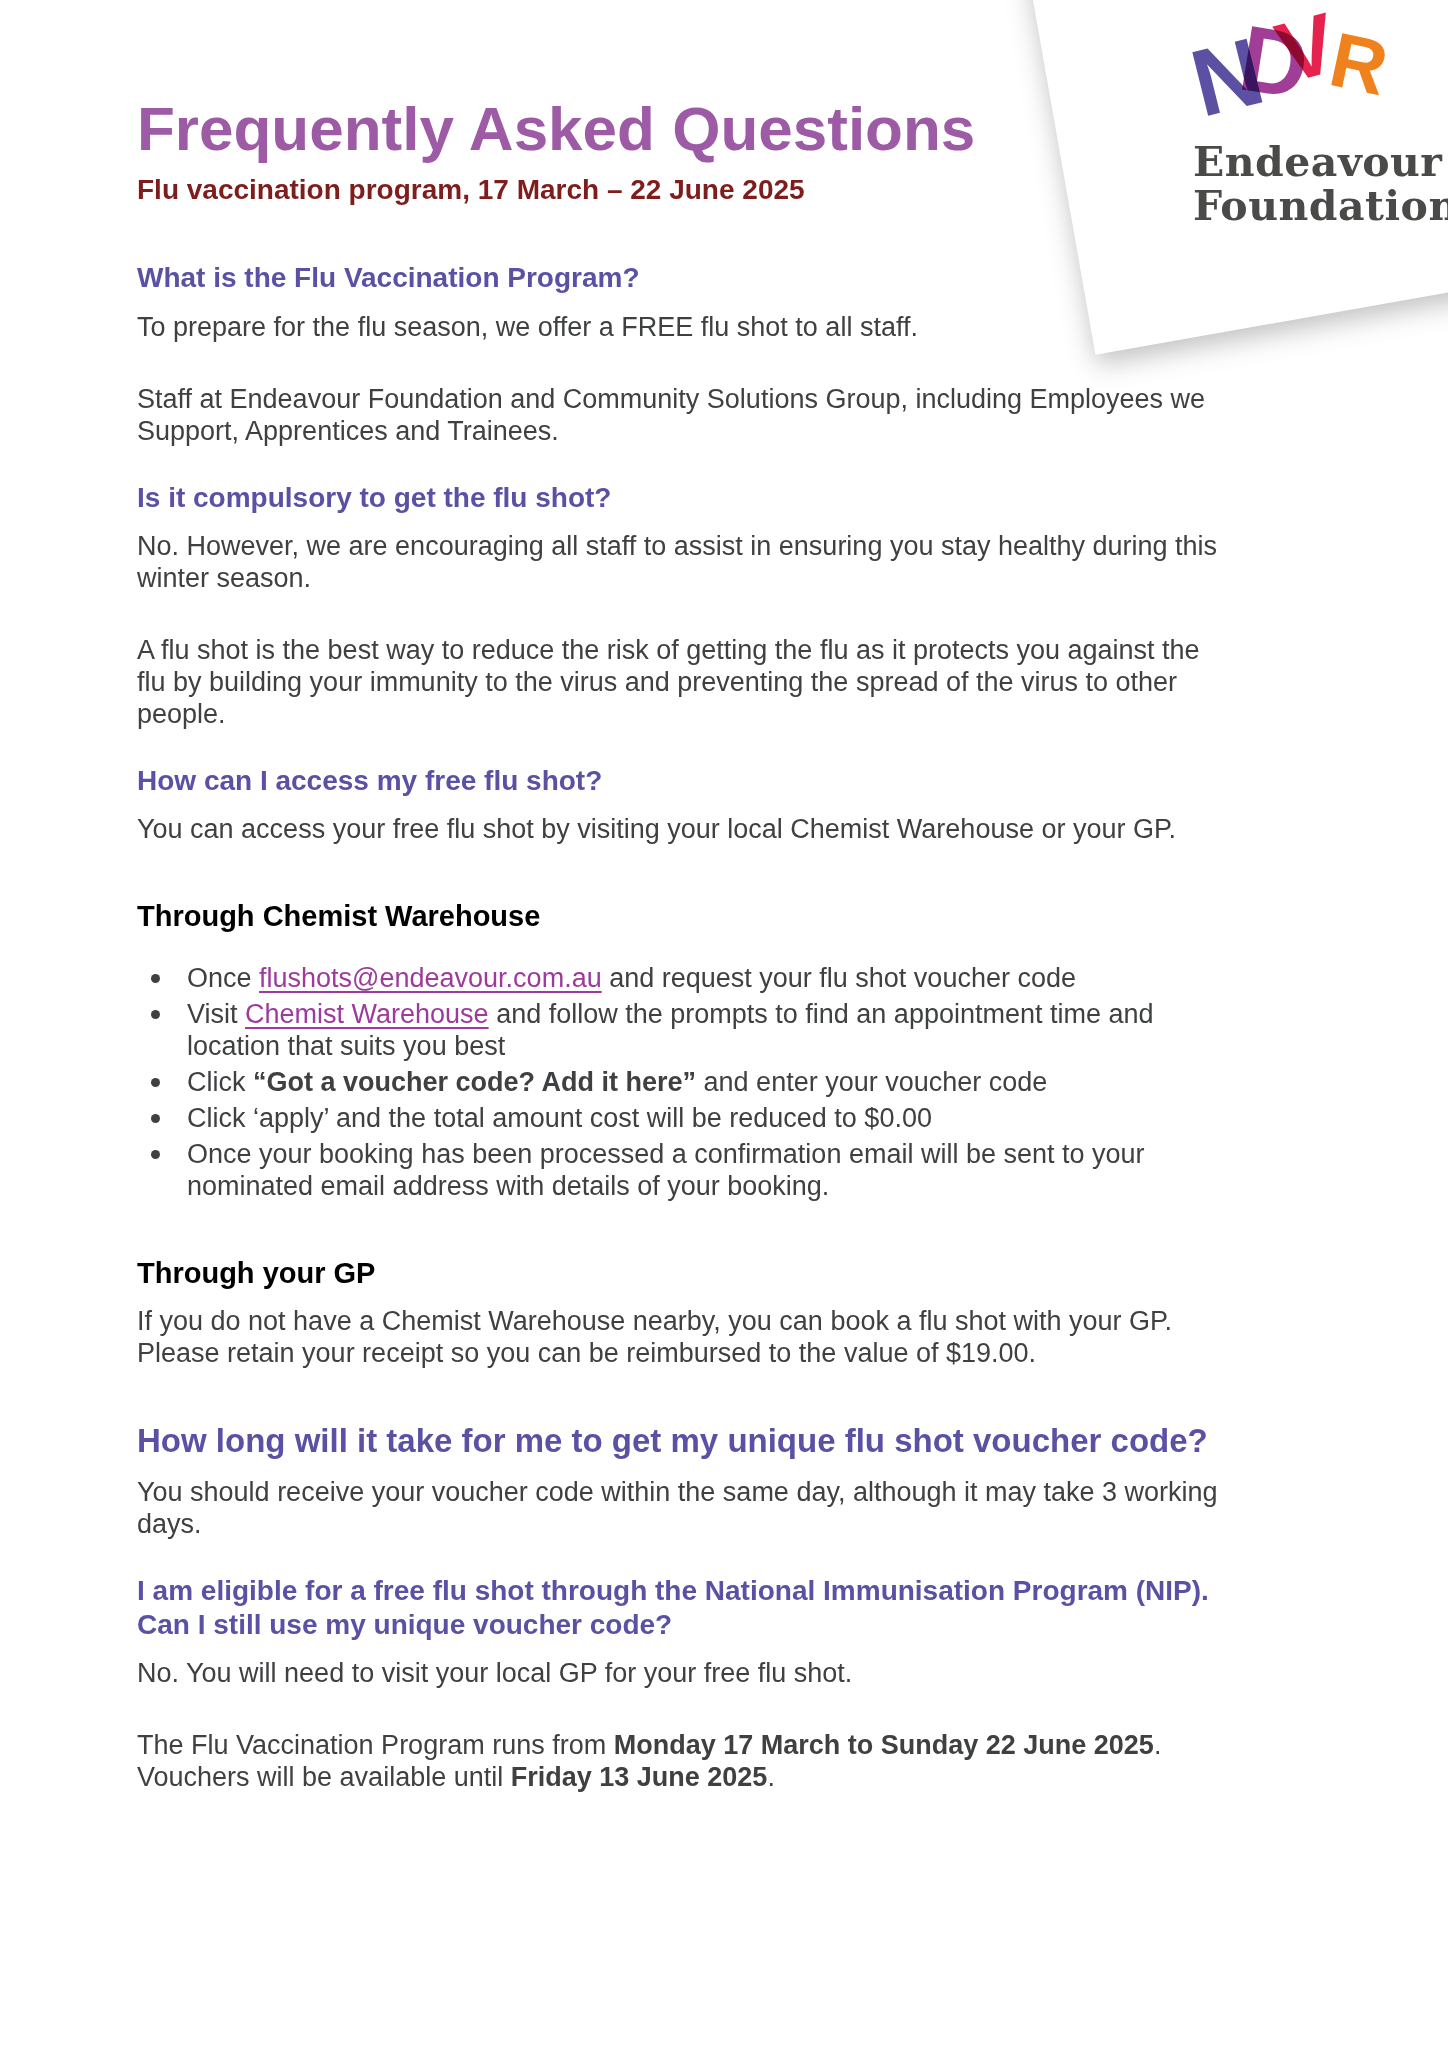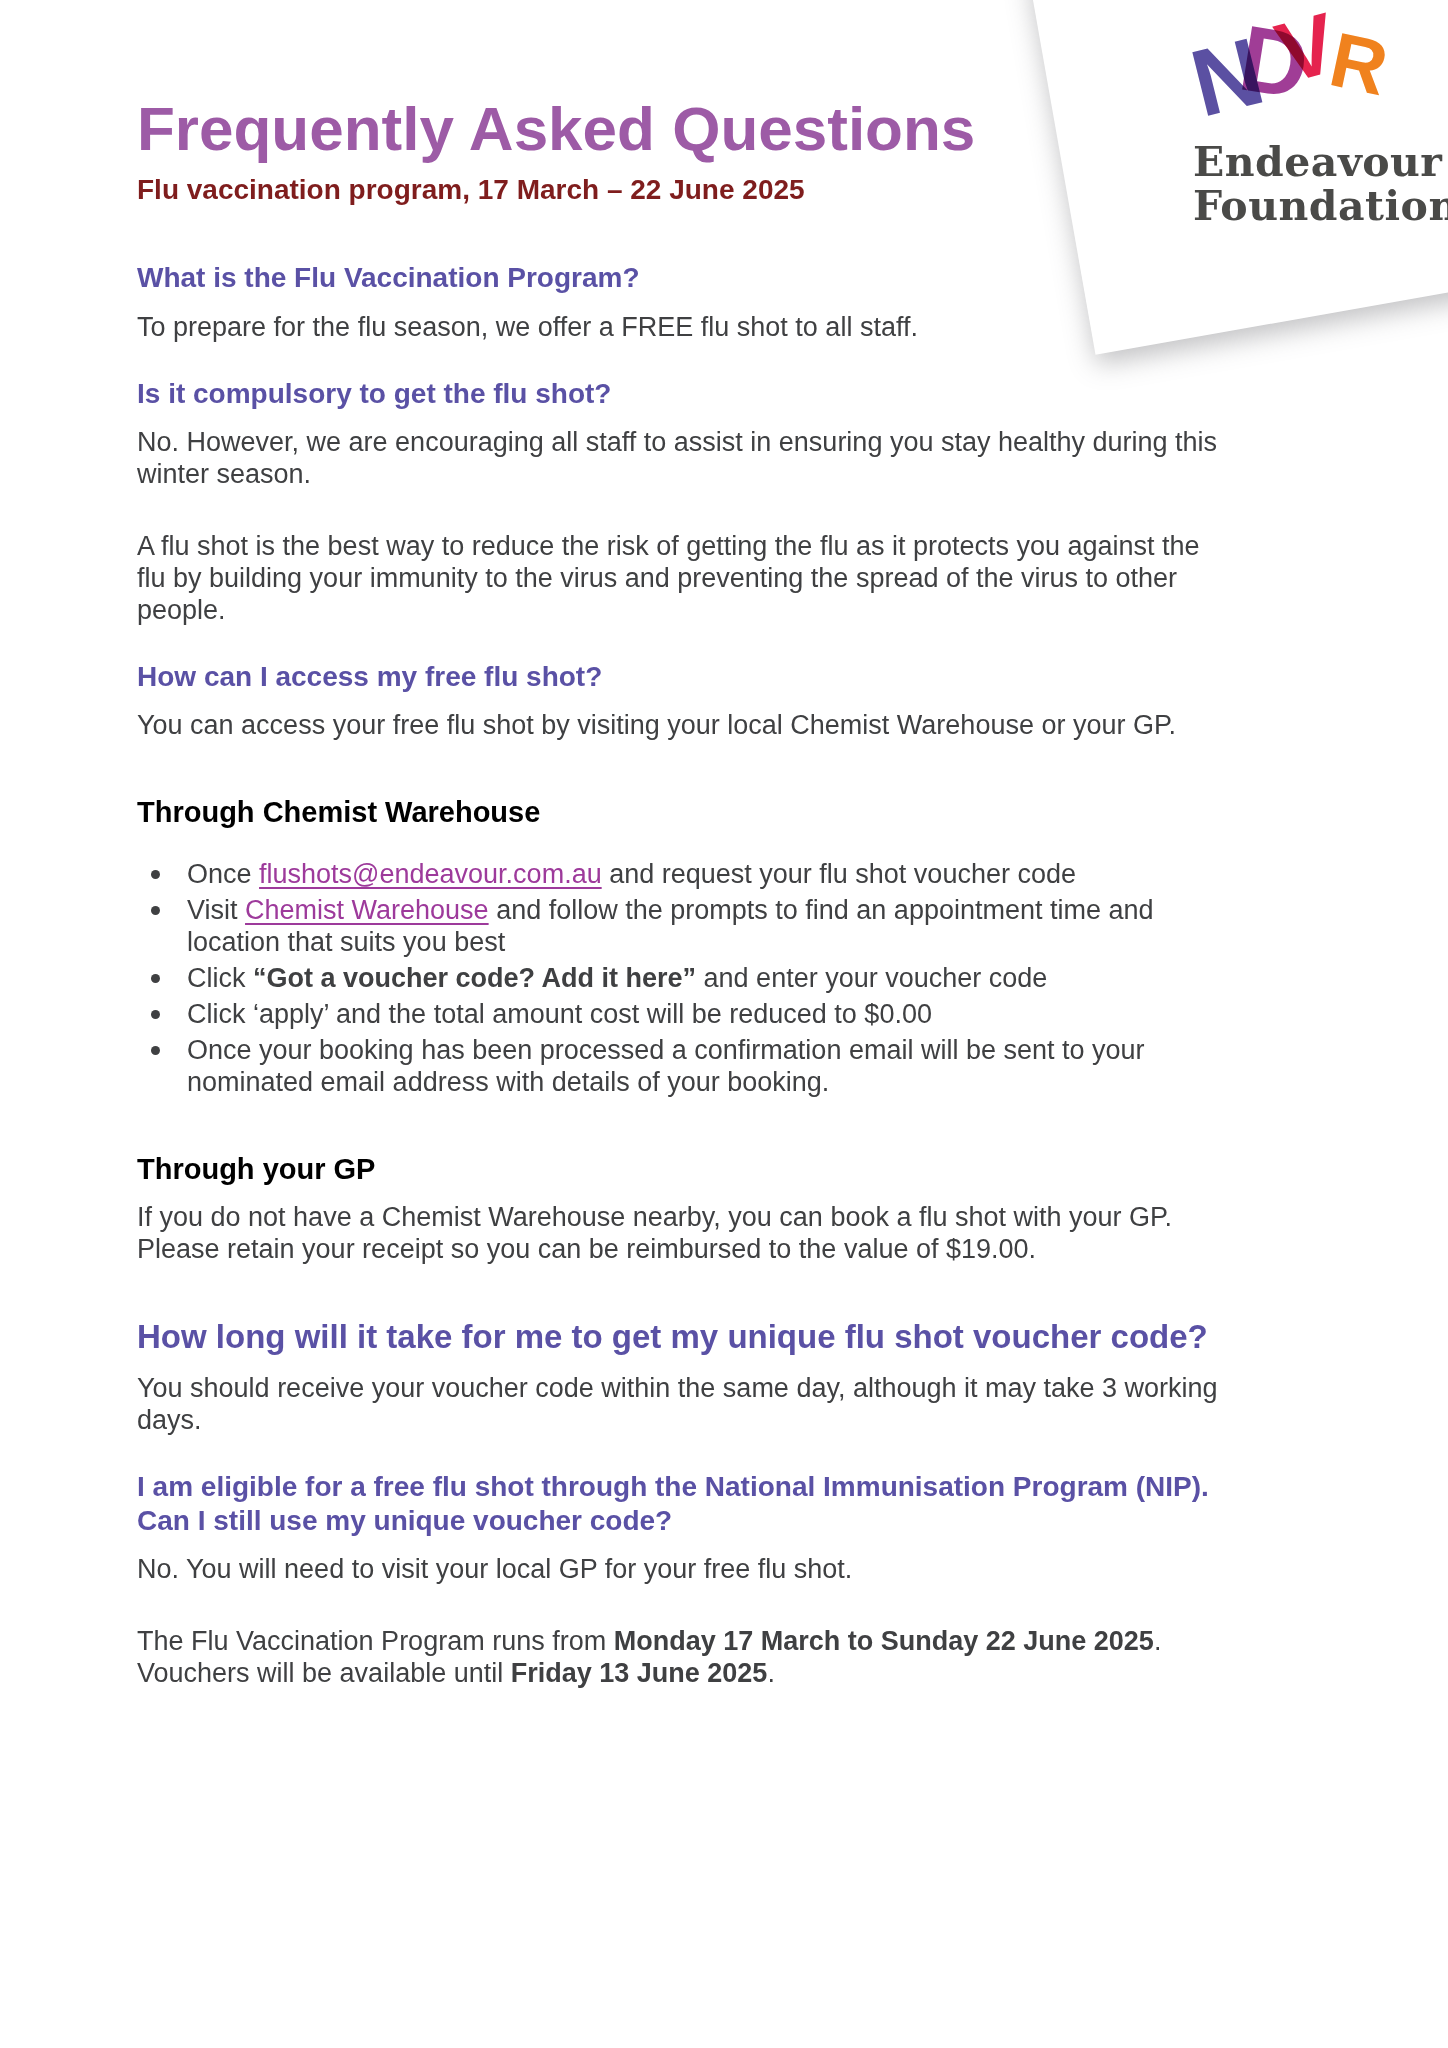--- a/index.html
+++ b/index.html
@@ -71,20 +71,22 @@
     <div>Foundation</div>
   </div>
 </div>
 
 <div class="content">
   <h1 class="doc-title">Frequently Asked Questions</h1>
   <h2 class="doc-subtitle">Flu vaccination program, 17 March – 22 June 2025</h2>
   <div>
       <h3 class="q q-first">What is the Flu Vaccination Program?</h3>
       <p class="para"><span>To prepare for the flu season, we offer a FREE flu shot to all staff.</span></p>
+      <p class="para"><span>Staff at Endeavour Foundation and Community Solutions Group, including Employees we
+Support, Apprentices and Trainees.</span></p>
       <h3 class="q">Is it compulsory to get the flu shot?</h3>
       <p class="para"><span>No. However, we are encouraging all staff to assist in ensuring you stay healthy during this
 winter season.</span></p>
       <p class="para"><span>A flu shot is the best way to reduce the risk of getting the flu as it protects you against the
 flu by building your immunity to the virus and preventing the spread of the virus to other
 people.</span></p>
       <h3 class="q">How can I access my free flu shot?</h3>
       <p class="para"><span>You can access your free flu shot by visiting your local Chemist Warehouse or your GP.</span></p>
       <h4 class="subhead">Through Chemist Warehouse</h4>
       <ul class="bullets">

